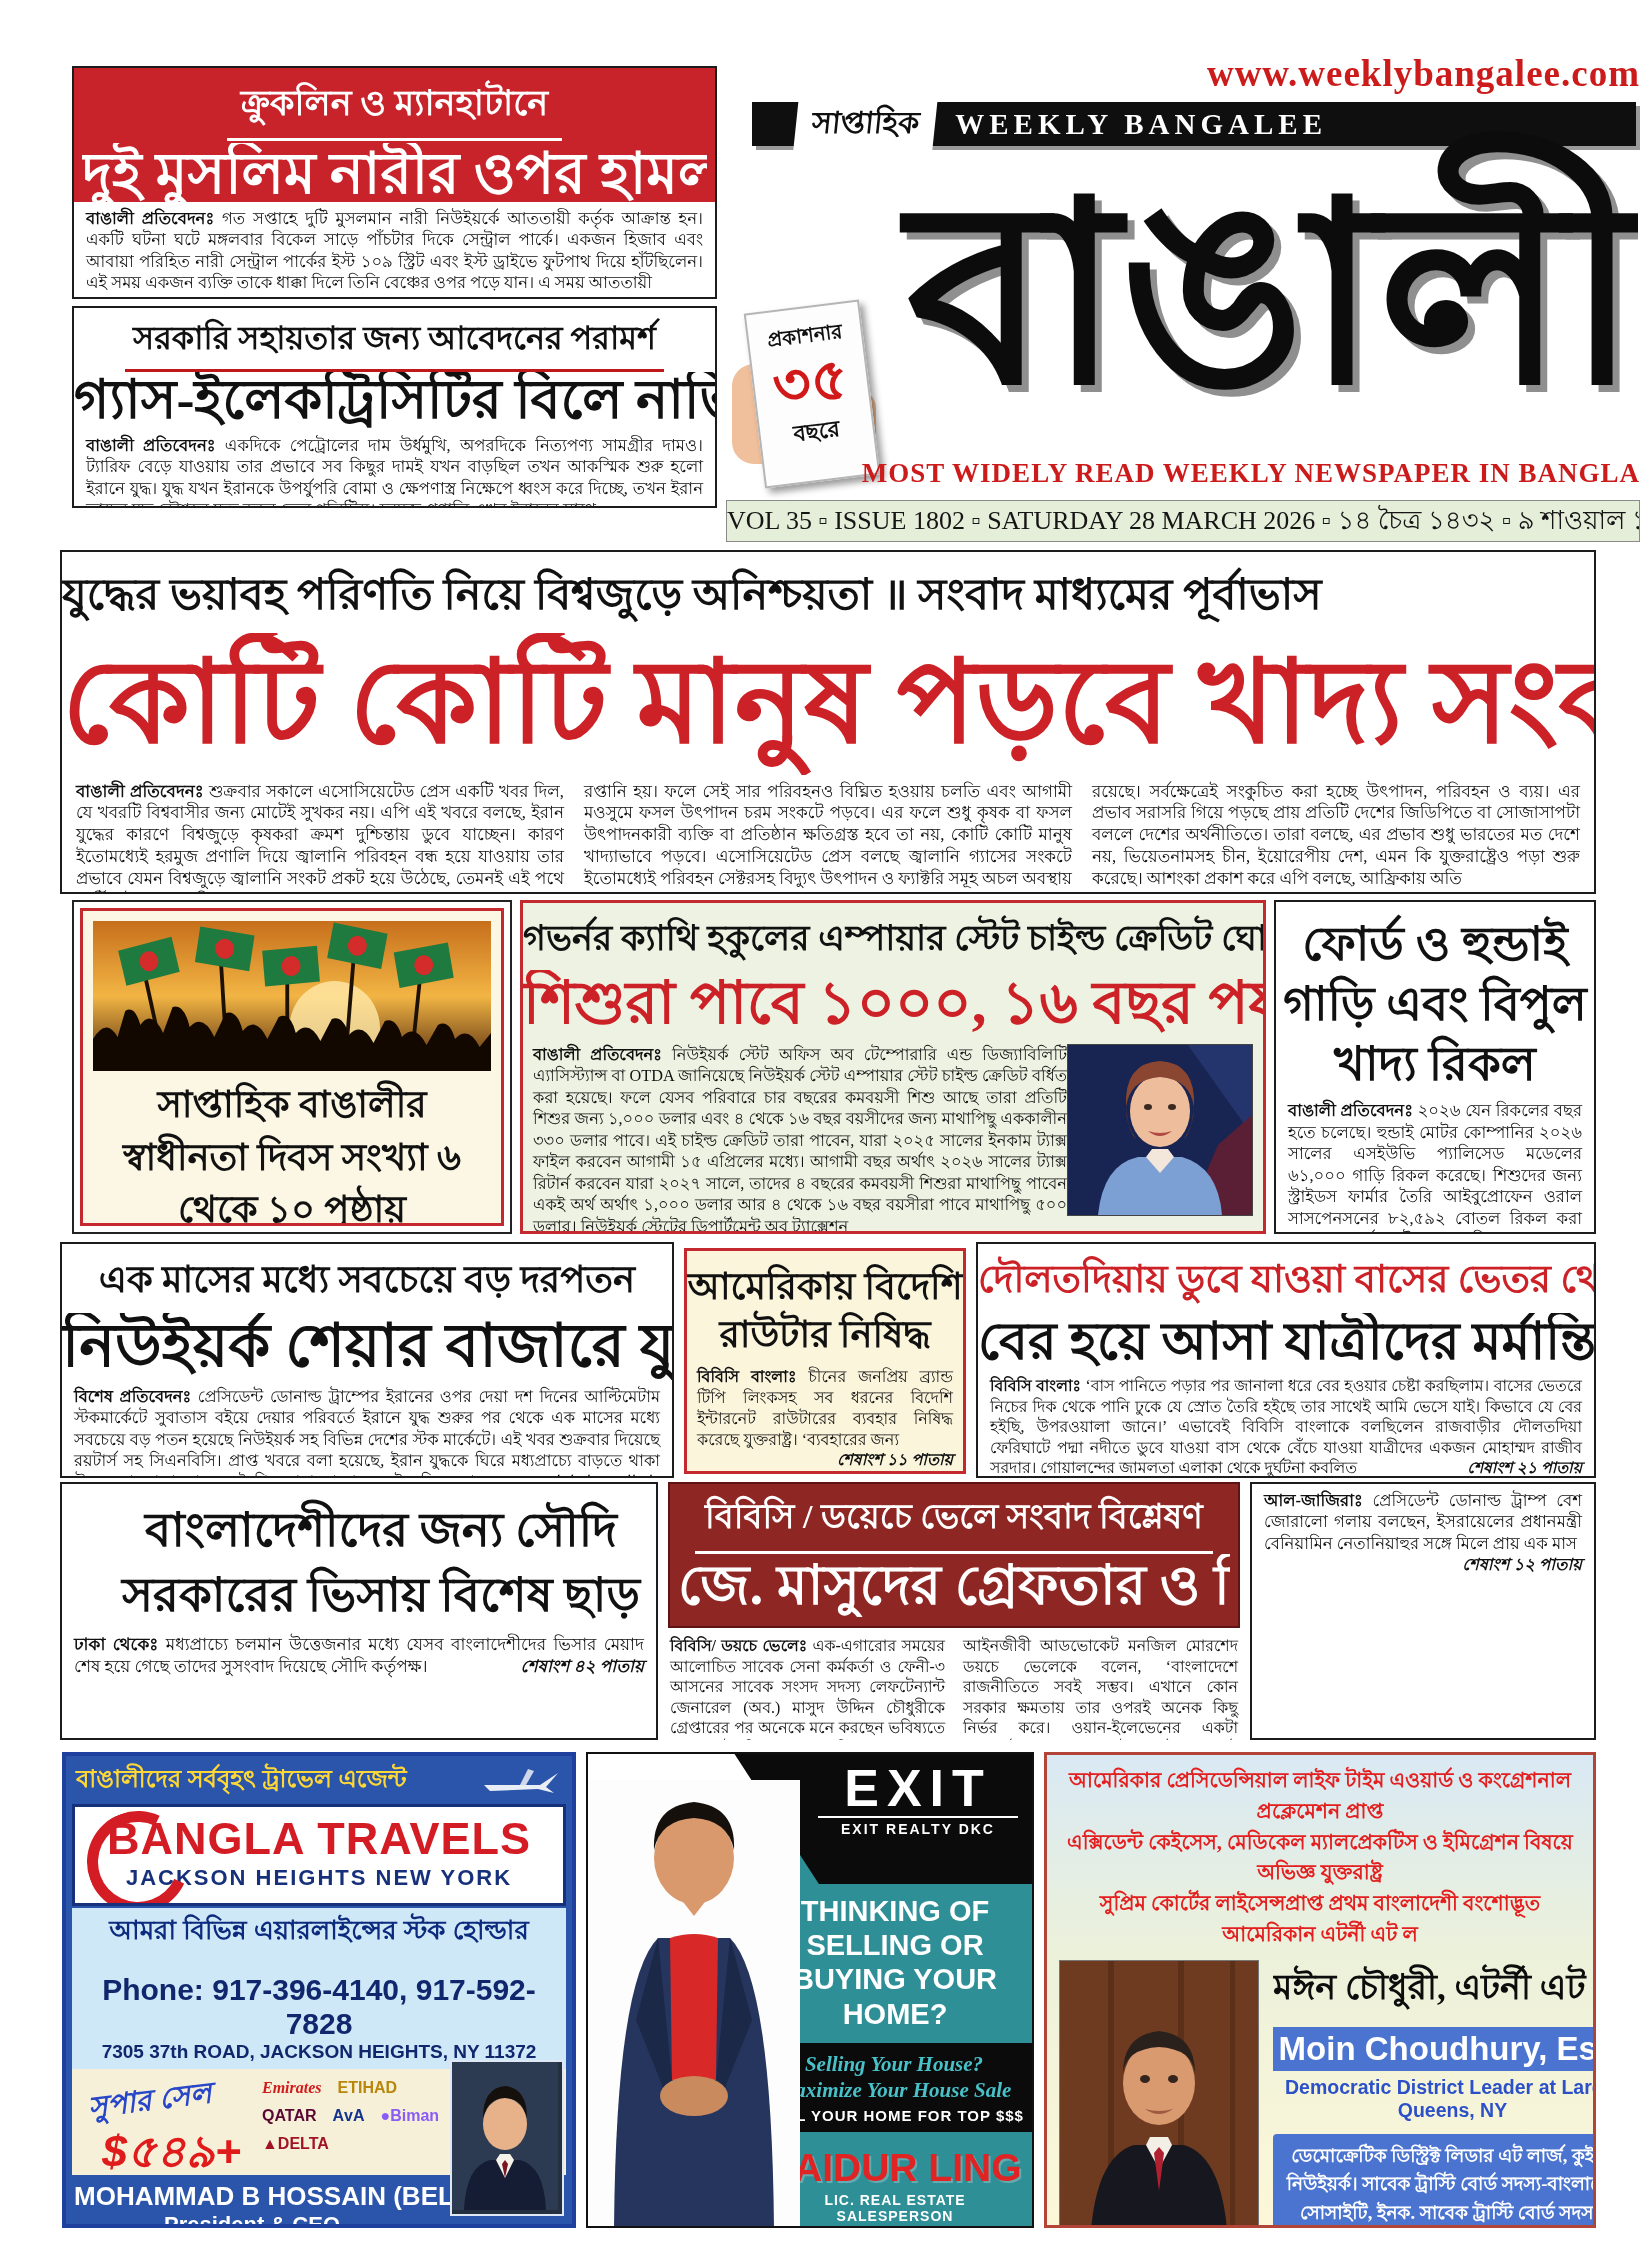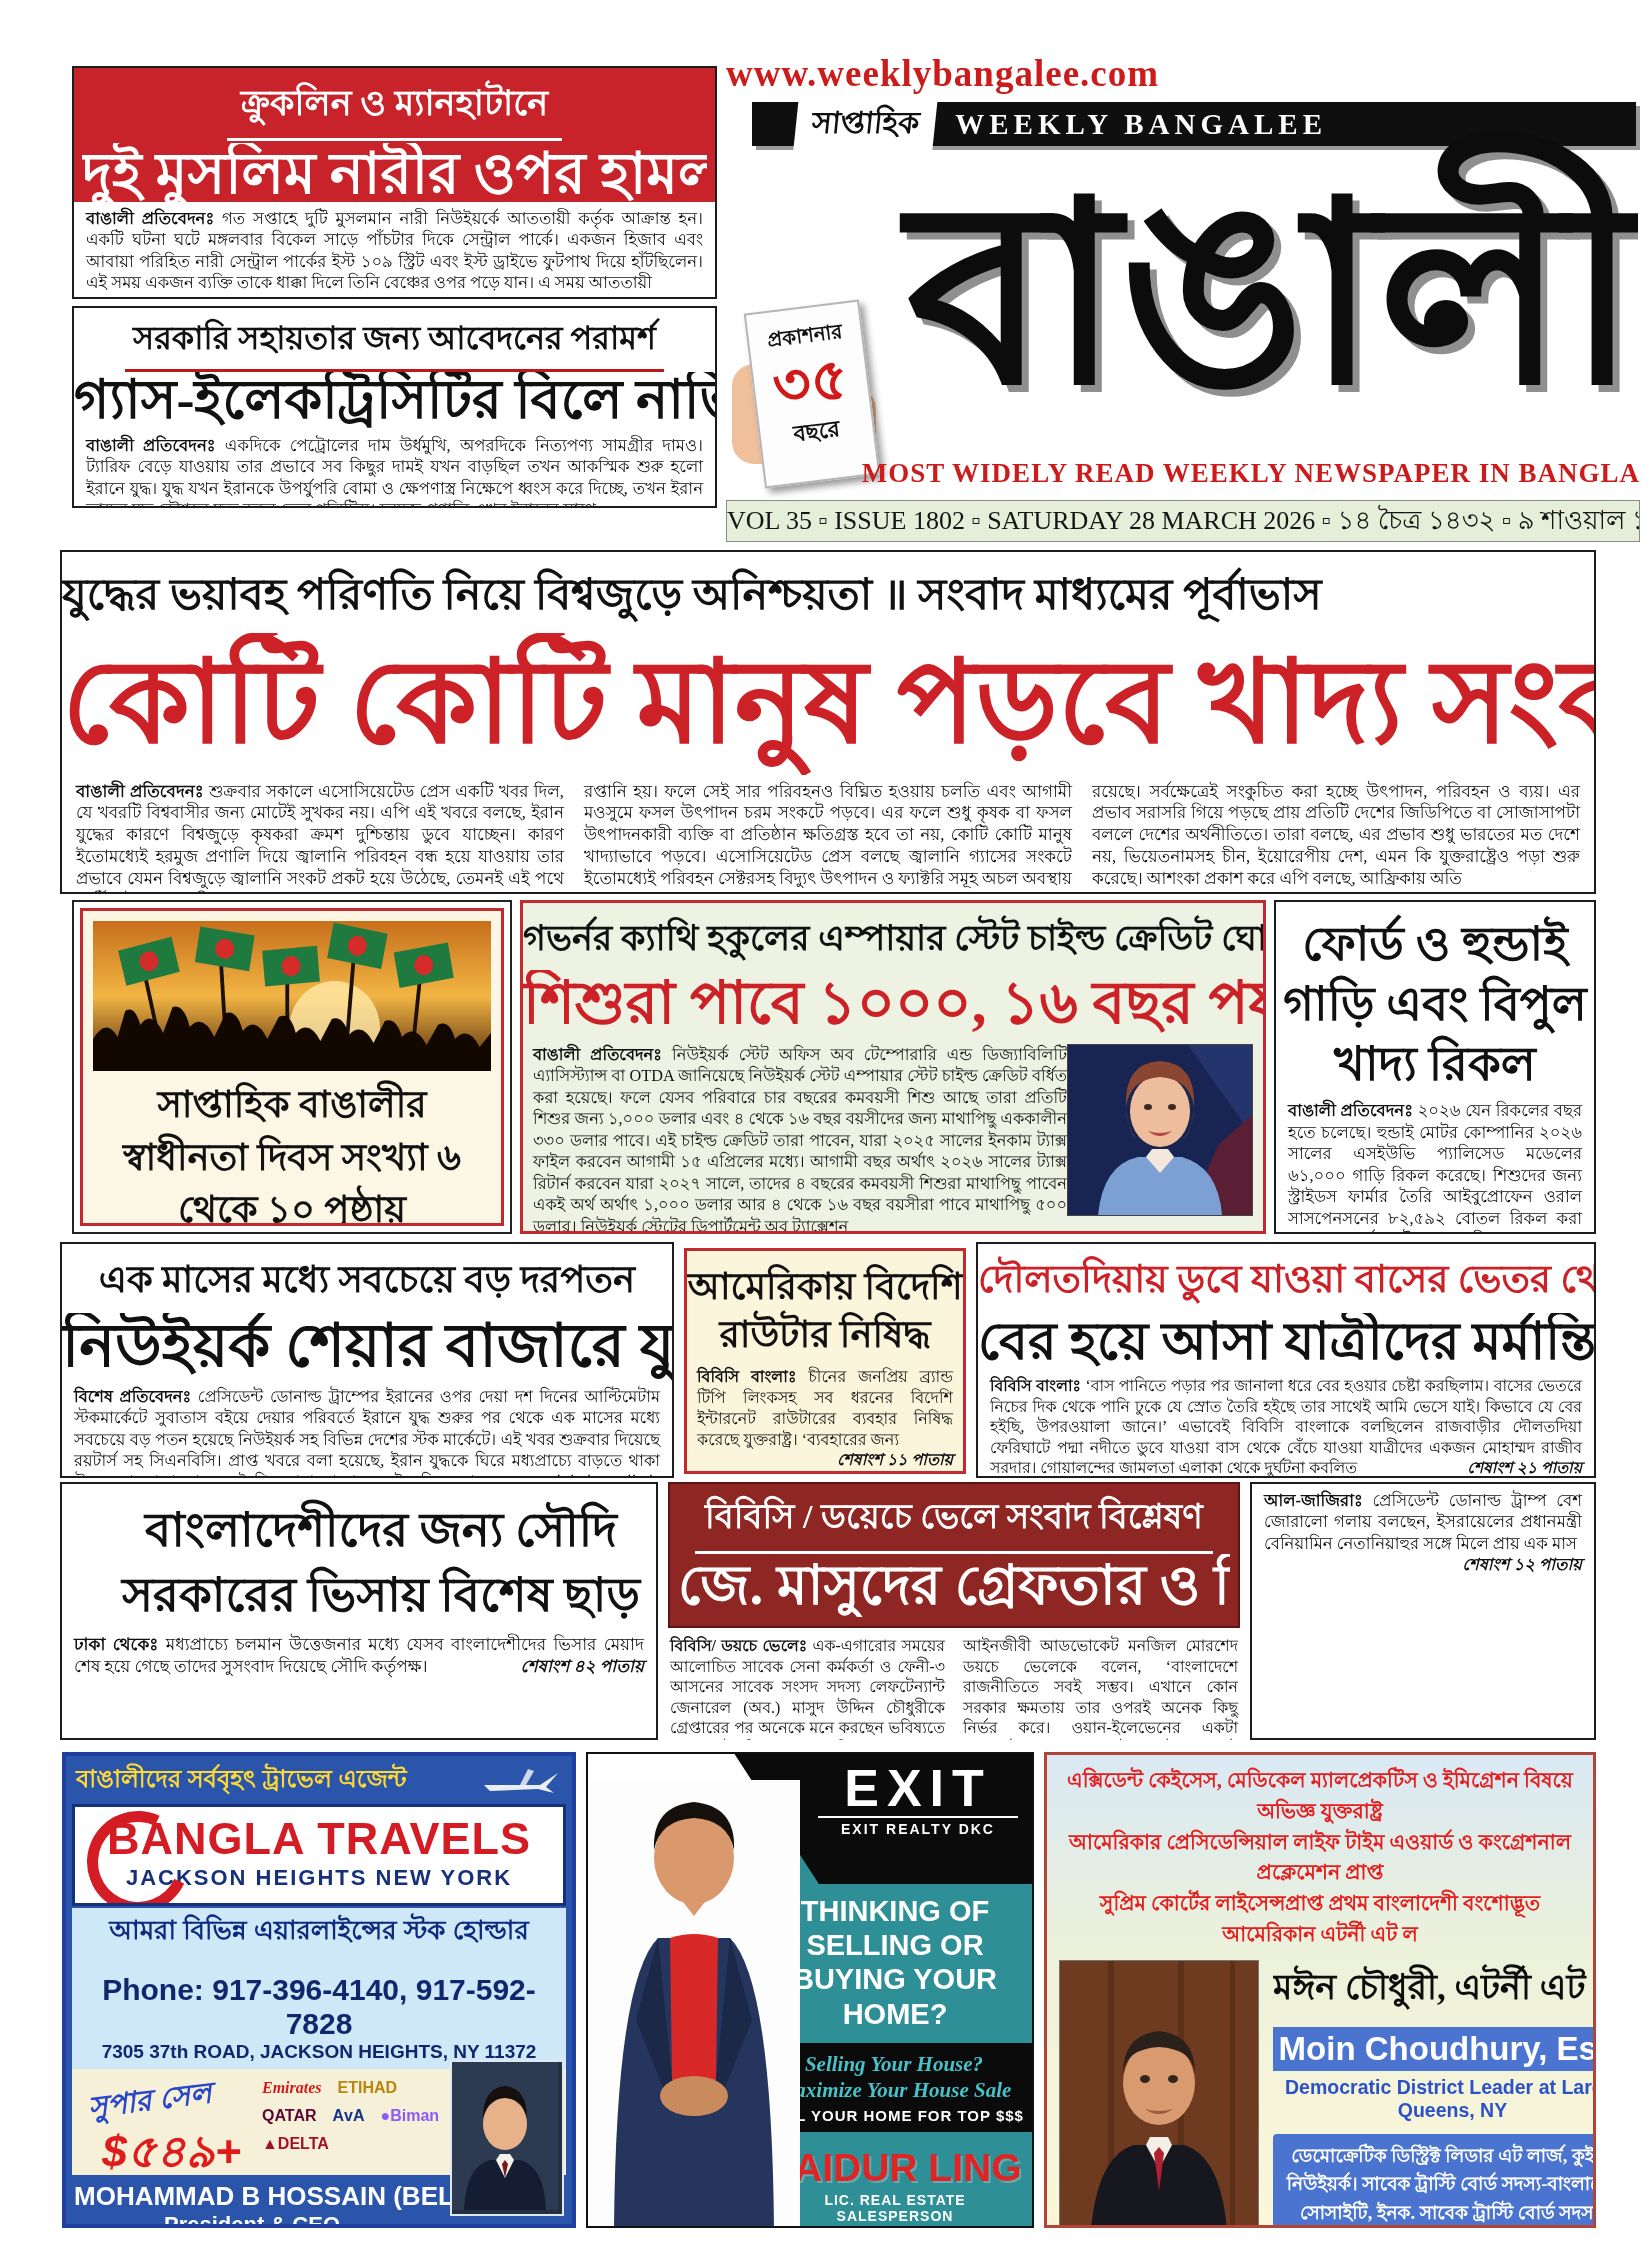--- a/index.html
+++ b/index.html
@@ -20,21 +20,21 @@
   #box-attack .jbody{font-size:16.5px;}
 
   
   #box-gas{left:72px;top:306px;width:645px;height:202px;}
   .gas-kicker{text-align:center;padding-top:5px;}
   .gas-kicker span{display:inline-block;font-size:32px;font-weight:bold;border-bottom:3px solid #c01818;padding:0 8px 2px;}
   .gas-headline{text-align:center;font-size:54px;font-weight:bold;line-height:1.05;}
 
   
   #masthead{left:726px;top:52px;width:914px;height:446px;}
-  .mh-url{text-align:left;color:#cc1b1b;font-weight:bold;font-size:37px;letter-spacing:1px;}
+  .mh-url{text-align:right;color:#cc1b1b;font-weight:bold;font-size:37px;letter-spacing:1px;}
   .mh-bar{position:absolute;left:26px;top:50px;right:4px;height:44px;background:#0f0f0f;display:flex;align-items:center;gap:20px;padding-left:44px;box-shadow:4px 4px 0 #9a9a9a;}
   .mh-weekly-bn{background:#fff;color:#0f0f0f;font-weight:bold;font-size:30px;padding:1px 16px;transform:skewX(-6deg);}
   .mh-weekly-en{color:#fff;font-weight:bold;font-size:29px;letter-spacing:5px;}
   .mh-logo{position:absolute;right:2px;top:72px;width:880px;height:344px;text-align:right;
            font-size:252px;line-height:344px;font-weight:bold;color:#0c0c0c;
            text-shadow:7px 7px 0 #8f8f8f;overflow:hidden;}
   .mh-badge{position:absolute;left:4px;top:252px;width:160px;height:194px;}
   .badge-hand{position:absolute;left:2px;top:60px;width:46px;height:100px;background:#f0bf9b;border-radius:22px 10px 10px 22px;}
   .badge-thumb{position:absolute;left:112px;top:86px;width:34px;height:74px;background:#efbb94;border-radius:10px 18px 18px 10px;}
   .badge-card{position:absolute;left:24px;top:2px;width:112px;height:172px;background:#fdfdfd;border:2px solid #b5b5b5;
@@ -456,22 +456,22 @@
       <path d="M26,450 Q28,200 70,158 L142,158 Q184,200 186,450 Z" fill="#25355e"></path>
       <path d="M82,158 Q106,150 130,158 L128,300 L84,300 Z" fill="#d92828"></path>
       <path d="M70,158 L84,300 L76,310 L48,240 Z" fill="#1b2848"></path>
       <path d="M142,158 L128,300 L136,310 L164,240 Z" fill="#1b2848"></path>
       <ellipse cx="106" cy="316" rx="34" ry="20" fill="#c98a5e"></ellipse>
     </svg>
   </div>
 
   <div id="ad-moin">
     <div class="moin-red">
+      <div>আমেরিকার প্রেসিডেন্সিয়াল লাইফ টাইম এওয়ার্ড ও কংগ্রেশনাল প্রক্লেমেশন প্রাপ্ত</div>
       <div>এক্সিডেন্ট কেইসেস, মেডিকেল ম্যালপ্রেকটিস ও ইমিগ্রেশন বিষয়ে অভিজ্ঞ যুক্তরাষ্ট্র</div>
-      <div>আমেরিকার প্রেসিডেন্সিয়াল লাইফ টাইম এওয়ার্ড ও কংগ্রেশনাল প্রক্লেমেশন প্রাপ্ত</div>
       <div>সুপ্রিম কোর্টের লাইসেন্সপ্রাপ্ত প্রথম বাংলাদেশী বংশোদ্ভূত আমেরিকান এটর্নী এট ল</div>
     </div>
     <div class="moin-flex">
       <div class="moin-left">
         <svg class="moin-photo" viewBox="0 0 198 284" preserveAspectRatio="none">
           <rect width="198" height="284" fill="#6e3b20"></rect>
           <rect x="48" width="6" height="284" fill="#5b2f18"></rect>
           <rect x="118" width="6" height="284" fill="#5b2f18"></rect>
           <rect x="170" width="5" height="284" fill="#5b2f18"></rect>
           <path d="M30,284 Q34,196 74,184 L124,184 Q164,196 168,284 Z" fill="#17171f"></path>

